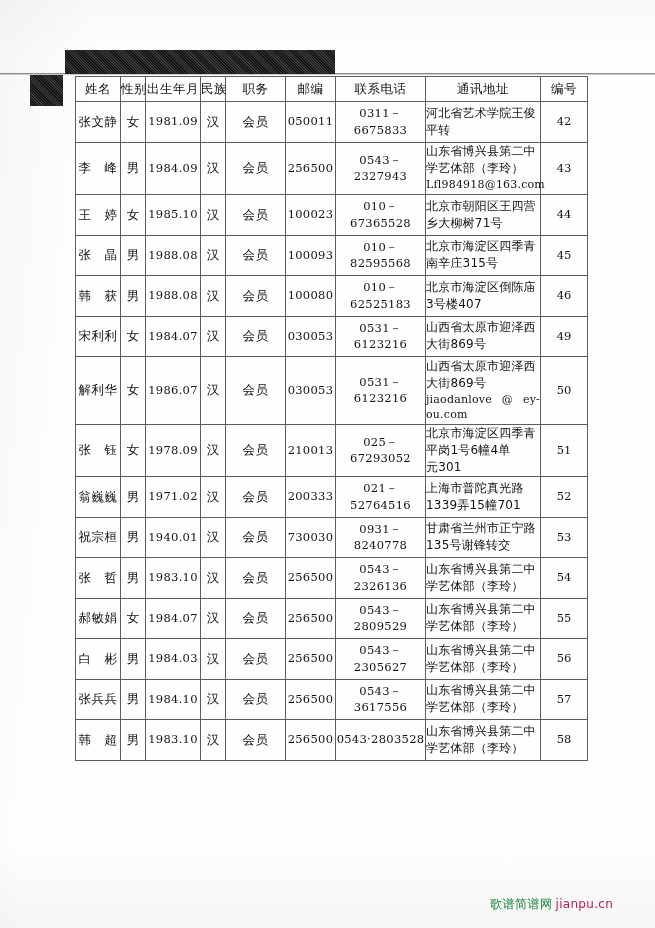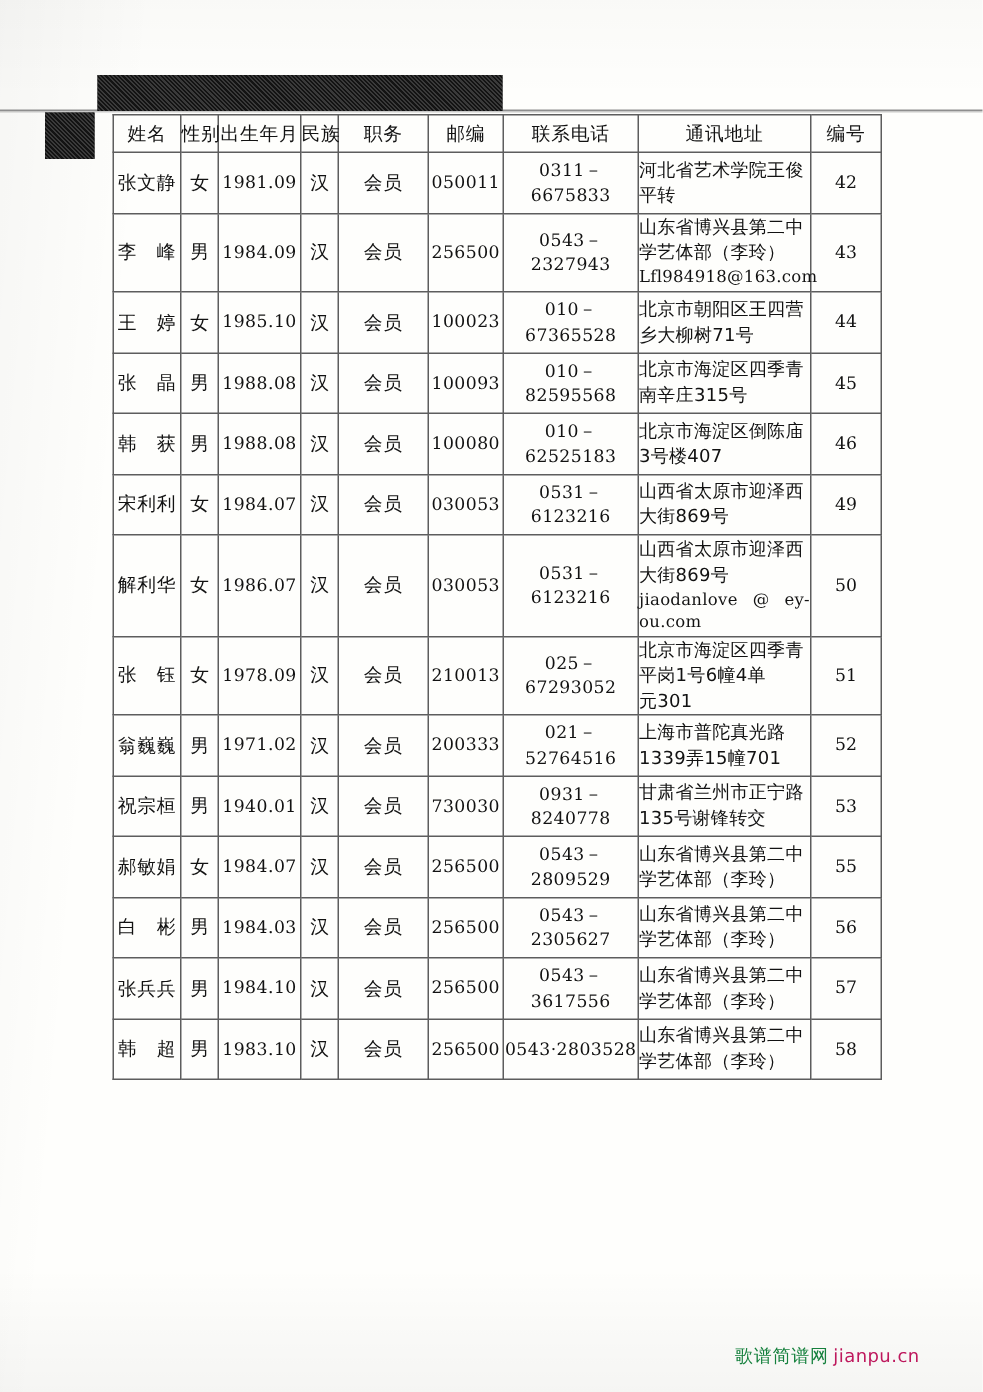--- a/index.html
+++ b/index.html
@@ -370,20 +370,34 @@
           <td class="c-title">会员</td>
           <td class="c-zip">730030</td>
           <td class="c-phone">0931－8240778</td>
           <td class="c-addr">
             <span class="addr-line">甘肃省兰州市正宁路</span>
             <span class="addr-line">135号谢锋转交</span>
           </td>
           <td class="c-id">53</td>
         </tr>
         <tr style="height: 40.5px;">
+          <td class="c-name">张　哲</td>
+          <td class="c-sex">男</td>
+          <td class="c-birth">1983.10</td>
+          <td class="c-ethnic">汉</td>
+          <td class="c-title">会员</td>
+          <td class="c-zip">256500</td>
+          <td class="c-phone">0543－2326136</td>
+          <td class="c-addr">
+            <span class="addr-line">山东省博兴县第二中</span>
+            <span class="addr-line">学艺体部（李玲）</span>
+          </td>
+          <td class="c-id">54</td>
+        </tr>
+        <tr style="height: 40.5px;">
           <td class="c-name">郝敏娟</td>
           <td class="c-sex">女</td>
           <td class="c-birth">1984.07</td>
           <td class="c-ethnic">汉</td>
           <td class="c-title">会员</td>
           <td class="c-zip">256500</td>
           <td class="c-phone">0543－2809529</td>
           <td class="c-addr">
             <span class="addr-line">山东省博兴县第二中</span>
             <span class="addr-line">学艺体部（李玲）</span>

